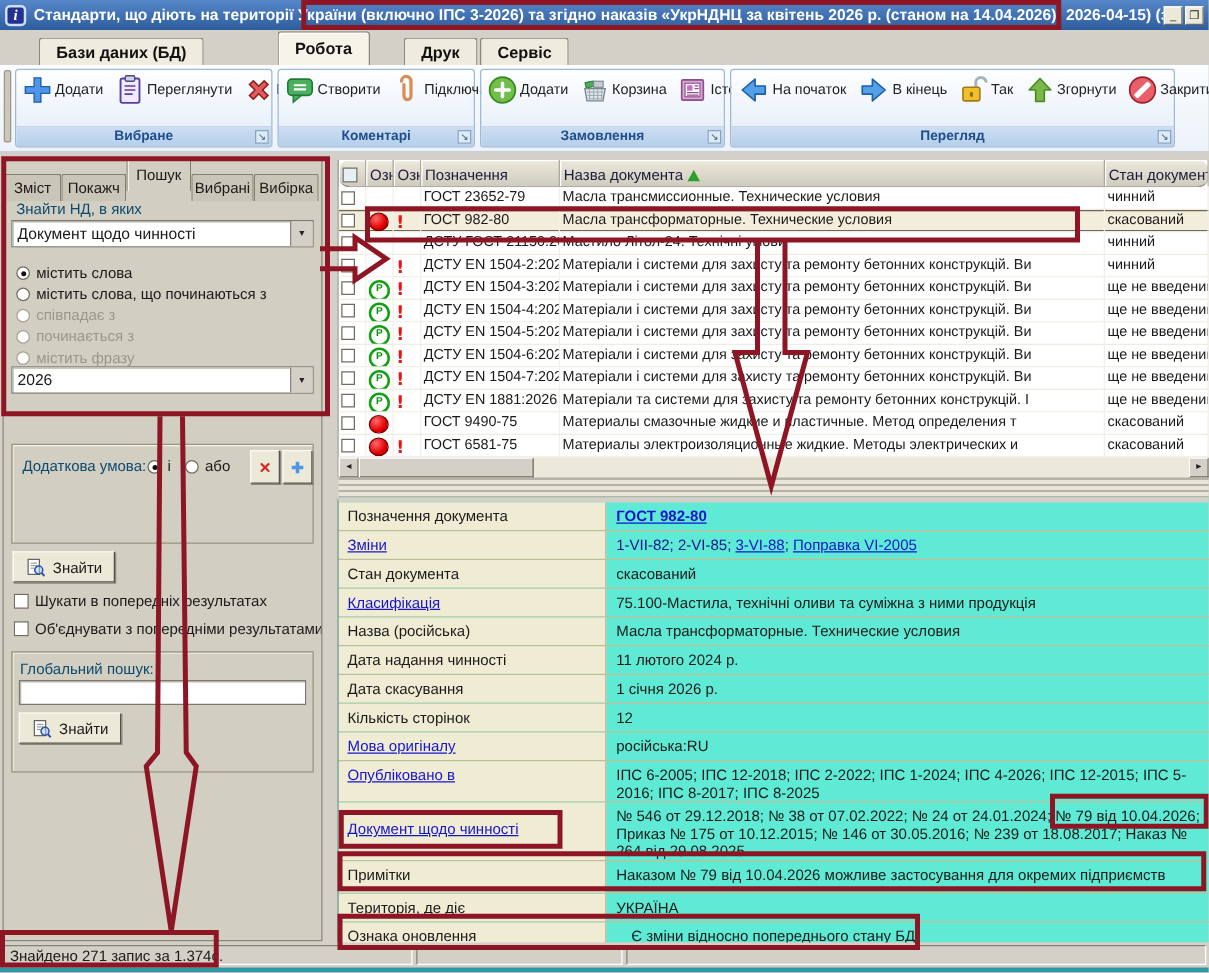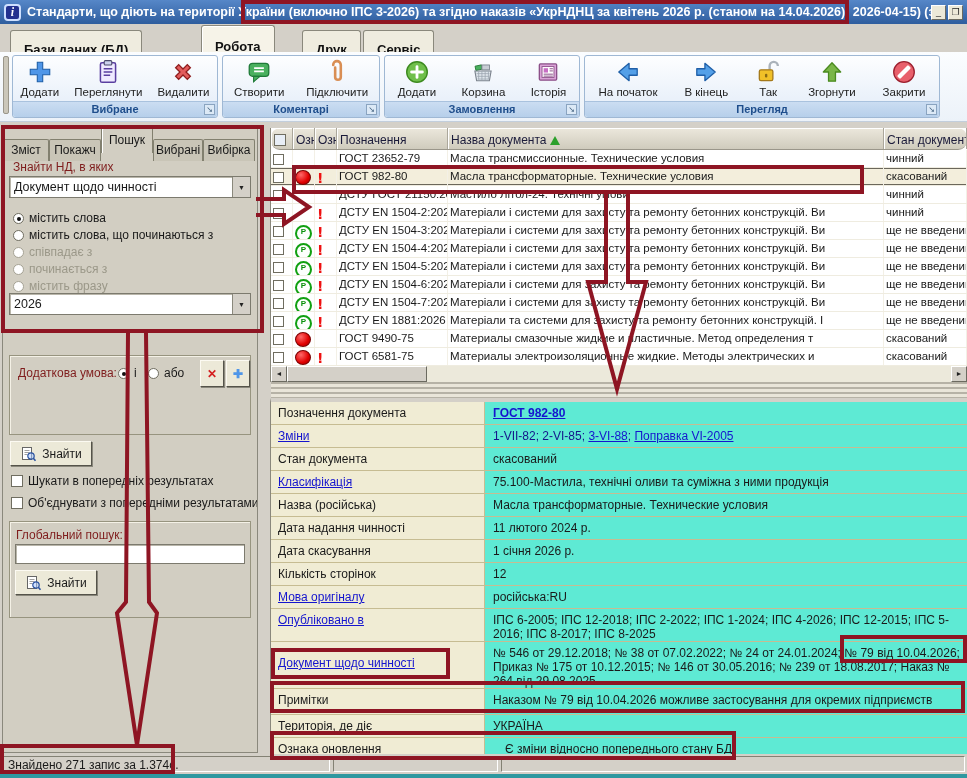--- a/index.html
+++ b/index.html
@@ -21,55 +21,55 @@
   .title-text { color:#fff; font-weight:bold; font-size:12.5px; margin-left:6px;
     white-space:nowrap; overflow:hidden; flex:1 1 auto; }
   .winbtns { display:flex; gap:2px; flex:0 0 auto; }
   .winbtn { width:15px; height:15px; background:#ECE9D8; border:1px solid #fff;
     border-right-color:#6b6a60; border-bottom-color:#6b6a60; font-size:9px;
     line-height:12px; text-align:center; color:#222; }
 
   
   .menubar { left:0; top:24px; width:967px; height:28px; background:#D4D0C8; }
   .mtab { position:absolute; bottom:0; background:#EFECDF; border:1px solid #8a887c;
-    border-bottom:none; border-radius:3px 3px 0 0; padding:8px 13px; font-weight:bold;
-    font-size:13px; height:22px; line-height:21px; color:#111; }
+    border-bottom:none; border-radius:3px 3px 0 0; padding:0 13px; font-weight:bold;
+    font-size:13px; height:22px; line-height:21px; color:#111;margin-left:21px; }
   .mtab.active { height:27px; line-height:26px; background:#F6F3E8;
     box-shadow:inset 1px 1px 0 #fff; }
 
   
   .ribbon { left:0; top:52px; width:967px; height:70px;
     background:linear-gradient(#FBFDFF,#ECF2F9); border-bottom:1px solid #C2CEDC; }
   .edge-strip { left:3px; top:56px; width:6px; height:60px; background:#CBC7BA;
     border:1px solid #9a968a; border-radius:2px; }
   .rgroup { position:absolute; top:3px; height:63px; border:1px solid #9FB8D4;
     border-radius:3px; background:linear-gradient(#FDFEFF,#EAF1FA 70%); }
   .rbtns { display:flex; justify-content:space-around; align-items:flex-start;
     height:46px; padding-top:2px; }
-  .rbtn { display:flex; flex-direction:column; align-items:center; gap:1px;
+  .rbtn { display:flex; flex-direction:row; align-items:center; gap:1px;
     padding:1px 4px; border-radius:3px; cursor:default; }
   .rbtn .lbl { font-size:11.5px; color:#222; white-space:nowrap; }
   .rcap { position:absolute; left:0; right:0; bottom:0; height:16px;
     background:linear-gradient(#CBDDF2,#B6CFEA); border-top:1px solid #A9C2DE;
     border-radius:0 0 3px 3px; text-align:center; font-weight:bold; font-size:11px;
     color:#1F4E8C; line-height:15px; }
   .launcher { position:absolute; right:2px; bottom:2px; width:11px; height:11px;
     border:1px solid #8AA4C0; background:#DCE9F6; font-size:8px; line-height:9px;
     text-align:center; color:#40607e; }
 
   
   .sidebar { left:2px; top:126px; width:256px; height:627px; background:#D2CEC2;
     border:1px solid #8a887c; }
   .stabs { position:absolute; left:0; top:0; height:26px; width:100%; display:flex; }
   .stab { height:22px; margin-top:12px; background:#C9C5B7; border:1px solid #82806f;
     border-bottom:none; border-radius:2px 2px 0 0; font-size:12px; text-align:center;
     line-height:20px; overflow:hidden; white-space:nowrap; }
   .stab.active { height:26px; margin-top:0; background:#D2CEC2; font-weight:normal;
     box-shadow:inset 1px 1px 0 #fff; line-height:24px; }
-  .slabel { font-size:12px; color:#7f1d1d; }
+  .slabel { font-size:12px; color:#0c4a6e; }
   .combo { position:absolute; height:22px; background:#fff; border:1px solid #7c7a6e;
     box-shadow:inset 1px 1px 0 #b9b6aa; display:flex; align-items:center; }
   .combo .cval { flex:1; padding:0 4px; font-size:12.5px; white-space:nowrap; overflow:hidden; }
   .combo .cbtn { width:18px; height:100%; background:#D4D0C8; border-left:1px solid #8a887c;
     font-size:7px; display:flex; align-items:center; justify-content:center; color:#222; }
   .radio { width:11px; height:11px; border-radius:50%; background:#fff;
     border:1px solid #6f6d60; display:inline-block; vertical-align:-2px; position:relative; }
   .radio.sel::after { content:""; position:absolute; left:3px; top:3px; width:4px;
     height:4px; border-radius:50%; background:#111; }
   .radio.dis { border-color:#a5a294; }

